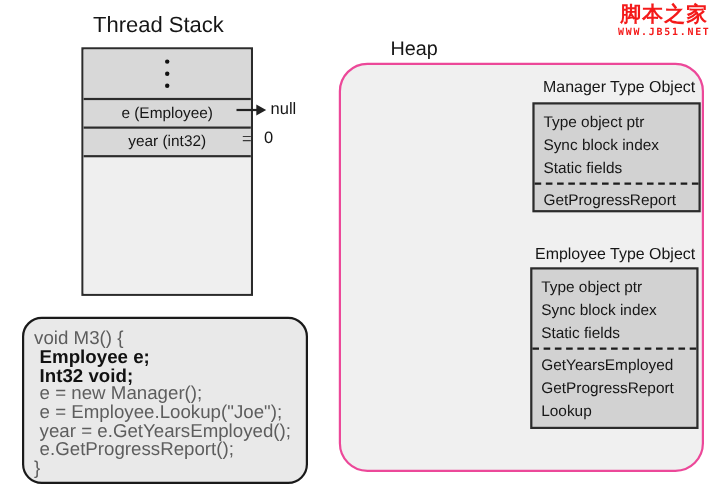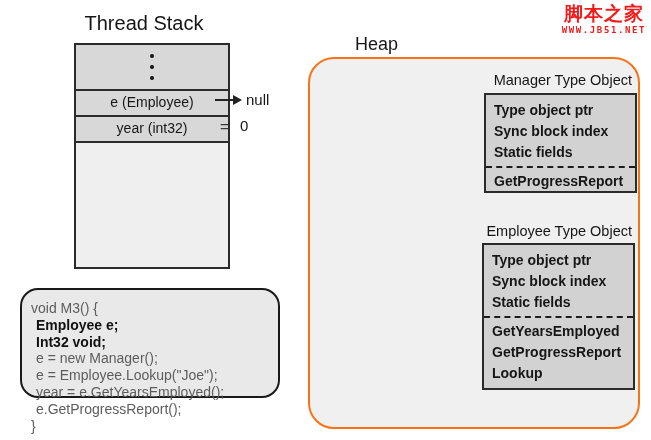--- a/index.html
+++ b/index.html
@@ -30,36 +30,36 @@
   .arrow-line { position:absolute; left:215px; top:99px; width:19px; height:2px; background:#222; }
   .arrow-head { position:absolute; left:233px; top:95px; width:0; height:0;
                 border-left:9px solid #222; border-top:5px solid transparent; border-bottom:5px solid transparent; }
   .null-label { position:absolute; left:246px; top:91px; font-size:15px; }
   .eq-sign    { position:absolute; left:220px; top:118px; font-size:15px; color:#3a3a3a; }
   .zero-label { position:absolute; left:240px; top:117px; font-size:15px; }
 
   
   .heap-title { position:absolute; left:355px; top:34px; font-size:18px; }
   .heap-box { position:absolute; left:308px; top:57px; width:332px; height:372px;
-              border:2px solid #f97316; border-radius:26px; background:#f0f0f0; }
+              border:2px solid #ec4899; border-radius:26px; background:#f0f0f0; }
   .obj-title { position:absolute; right:6px; font-size:14.5px; white-space:nowrap; }
   .mgr-title { top:13px; }
   .emp-title { top:164px; }
   .type-box { position:absolute; width:153px; background:#d2d2d2; border:2px solid #2b2b2b;
               font-size:14px; }
   .mgr-box { left:174px; top:34px; height:100px; }
   .emp-box { left:172px; top:184px; height:147px; }
   .fields { padding:5px 0 3px 8px; }
   .methods { border-top:2px dashed #1d1d1d; padding:3px 0 0 8px; }
-  .trow { height:21px; line-height:21px; white-space:nowrap;font-weight:bold; }
+  .trow { height:21px; line-height:21px; white-space:nowrap; }
 
   
-  .code-box { position:absolute; left:20px; top:288px; width:260px; height:110px;
+  .code-box { position:absolute; left:20px; top:288px; width:260px; height:152px;
               border:2.5px solid #1a1a1a; border-radius:18px; background:#e9e9e9;
-              padding:10px 0 12px 9px; font-size:14px; }
+              padding:10px 0 12px 9px; font-size:17px; }
   .code-line { height:16.8px; line-height:16.8px; color:#5d5d5d; white-space:nowrap; }
   .code-line.em { color:#111111; font-weight:bold; }
   .code-line.indent { margin-left:5px; }
 </style>
 </head>
 <body>
 
 <div class="canvas">
 
   <div class="watermark">

